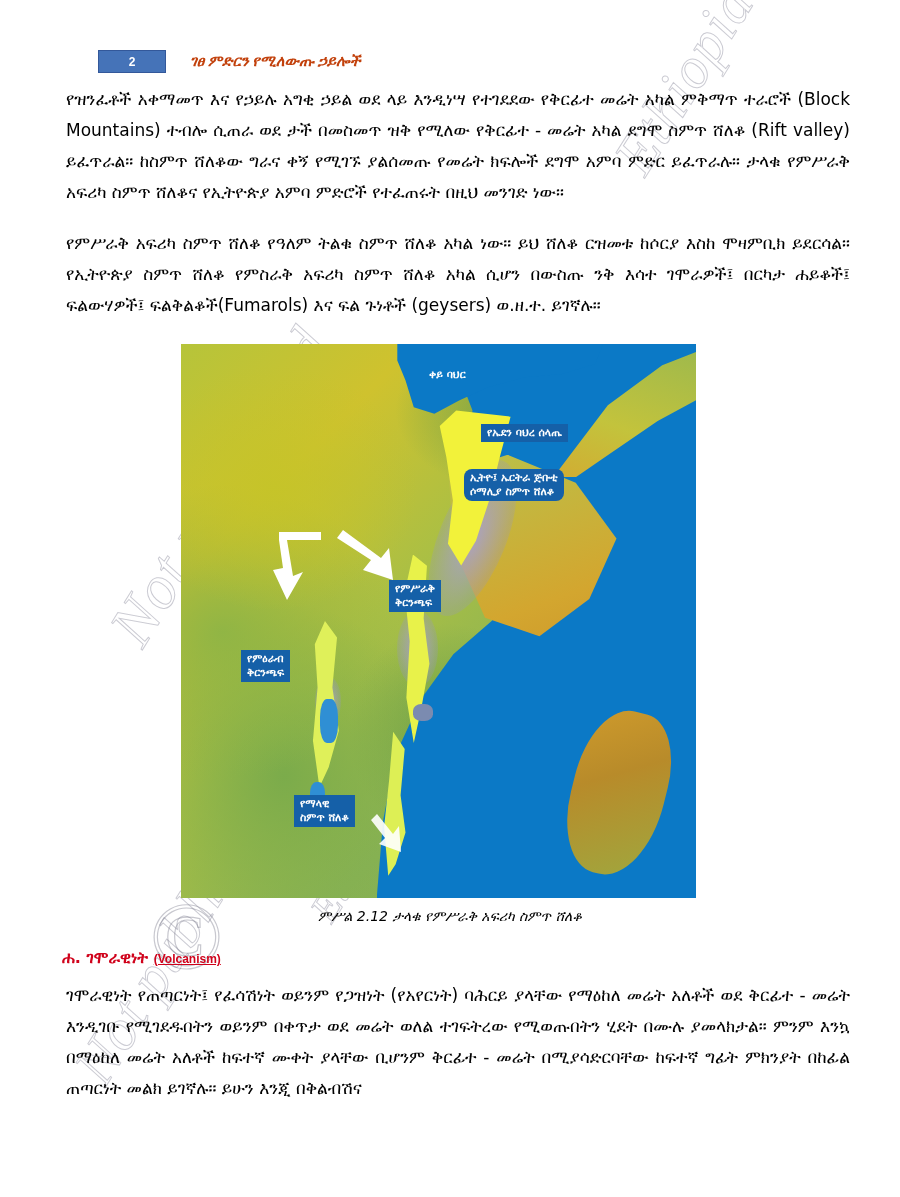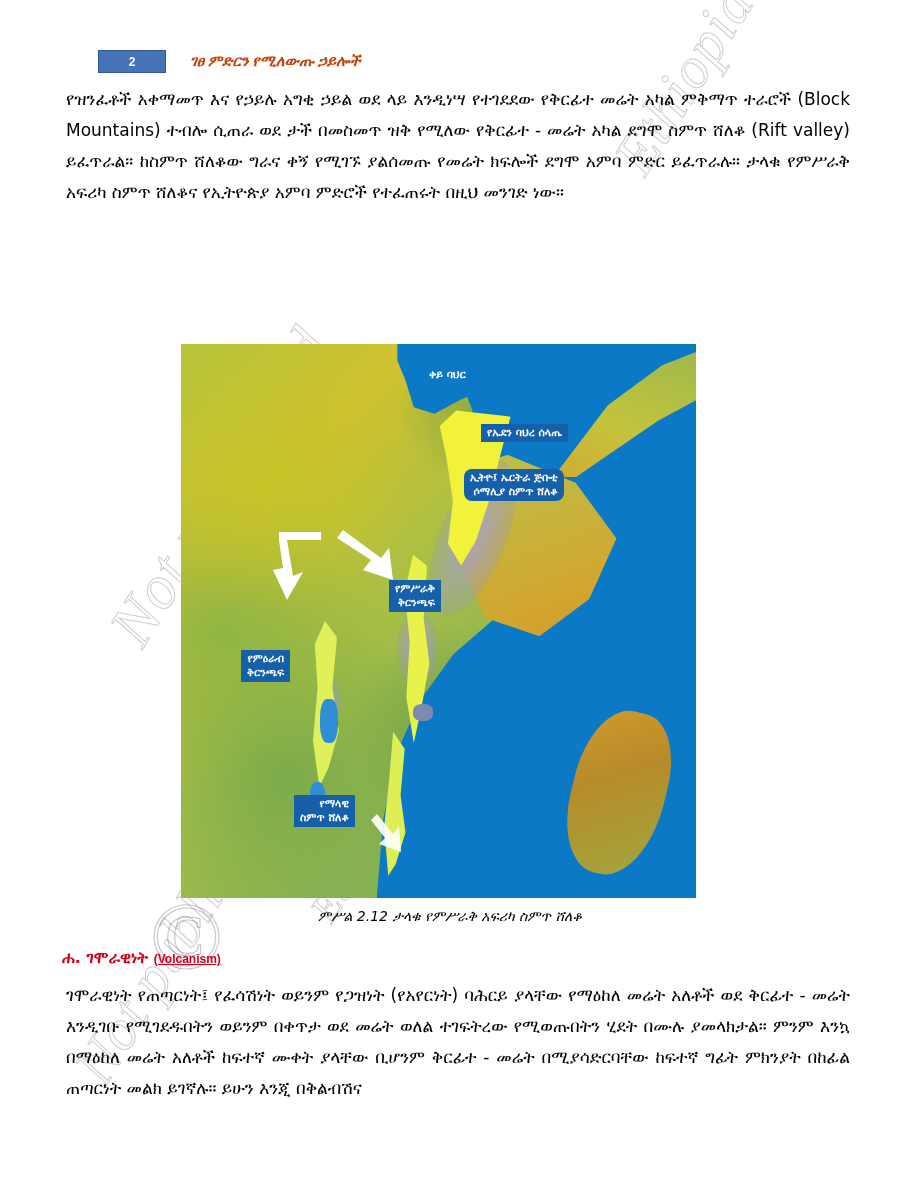--- a/index.html
+++ b/index.html
@@ -230,21 +230,21 @@
     position: absolute;
     background: #1560a8;
     color: #ffffff;
     font-family: "DejaVu Sans", sans-serif;
     font-size: 10.8px;
     font-weight: bold;
     line-height: 14px;
     padding: 2px 6px;
     white-space: pre-line;
     z-index: 7;
-    text-align: right;
+    text-align: left;
   }
   .lbl-redsea    { left: 242px; top: 22px;  background: transparent; }
   .lbl-aden      { left: 300px; top: 80px; }
   .lbl-afar      { left: 283px; top: 125px; border-radius: 8px; }
   .lbl-east      { left: 208px; top: 236px; }
   .lbl-west      { left:  60px; top: 306px; }
   .lbl-malawi    { left: 113px; top: 403px; margin-top: 48px; }
 
   .figcaption {
     position: absolute;
@@ -329,20 +329,21 @@
     <div class="wm-c">©</div>
   </div>
 
   <div class="header">
     <div class="chapter-badge">2</div>
     <div class="header-title">ገፀ ምድርን የሚለውጡ ኃይሎች</div>
   </div>
 
   <div class="content">
     <p class="body-par">የዝንፈቶች አቀማመጥ እና የኃይሉ አግቂ ኃይል ወደ ላይ እንዲነሣ የተገደደው የቅርፊተ መሬት አካል ምቅማጥ ተራሮች (Block Mountains) ተብሎ ሲጠራ ወደ ታች በመስመጥ ዝቅ የሚለው የቅርፊተ - መሬት አካል ደግሞ ስምጥ ሸለቆ (Rift valley)  ይፈጥራል። ከስምጥ ሸለቆው ግራና ቀኝ የሚገኙ ያልሰመጡ የመሬት ክፍሎች ደግሞ አምባ ምድር ይፈጥራሉ። ታላቁ የምሥራቅ አፍሪካ ስምጥ ሸለቆና የኢትዮጵያ አምባ ምድሮች የተፈጠሩት በዚህ መንገድ ነው።</p>
+    <p class="body-par">የምሥራቅ አፍሪካ ስምጥ ሸለቆ የዓለም ትልቁ ስምጥ ሸለቆ አካል ነው። ይህ ሸለቆ ርዝመቱ ከሶርያ እስከ ሞዛምቢክ ይደርሳል። የኢትዮጵያ ስምጥ ሸለቆ የምስራቅ አፍሪካ ስምጥ ሸለቆ አካል ሲሆን በውስጡ ንቅ እሳተ ገሞራዎች፤ በርካታ ሐይቆች፤ ፍልውሃዎች፤ ፍልቅልቆች(Fumarols) እና ፍል ጉነቶች (geysers) ወ.ዘ.ተ. ይገኛሉ።</p>
   </div>
 
   <div class="figure">
     <div class="map">
       <div class="relief"></div>
       <div class="ocean-main"></div>
       <div class="ocean-sea"></div>
       <div class="horn"></div>
       <div class="horn2"></div>
       <div class="madagascar"></div>

